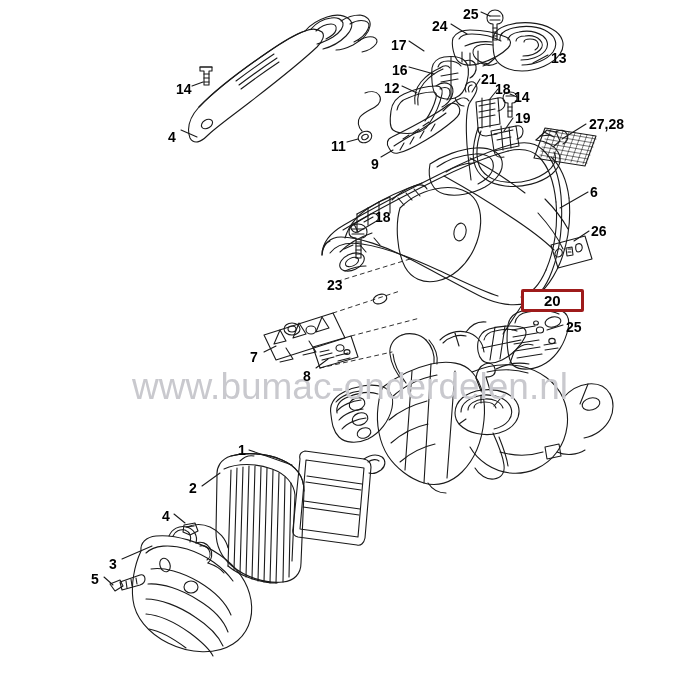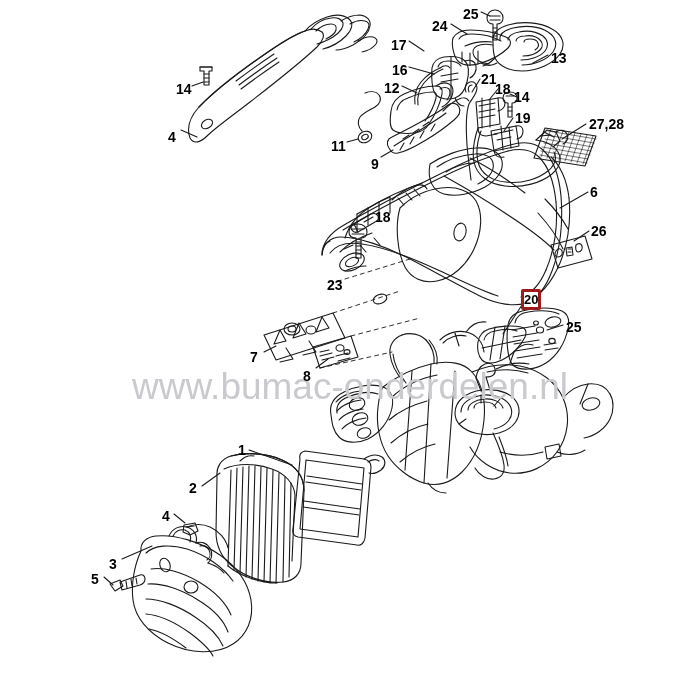--- a/index.html
+++ b/index.html
@@ -1,21 +1,21 @@
 <!DOCTYPE html>
 <html><head>
 <meta charset="utf-8">
 <title>Parts Diagram</title>
 <style>
   html,body{margin:0;padding:0;background:#ffffff;}
   body{width:700px;height:700px;overflow:hidden;font-family:"Liberation Sans",sans-serif;}
   #stage{position:relative;width:700px;height:700px;background:#ffffff;}
   #svgroot{position:absolute;left:0;top:0;width:700px;height:700px;}
   .lbl{position:absolute;font-family:"Liberation Sans",sans-serif;font-weight:bold;font-size:14px;color:#000;white-space:nowrap;line-height:1;}
-  .lbl.hi{border:3px solid #9e1b1b;background:#ffffff;padding:1px 0;font-size:13px;border-radius:2px;}
+  .lbl.hi{border:3px solid #9e1b1b;background:#ffffff;padding:1px 20px;font-size:15px;border-radius:2px;}
   #watermark{position:absolute;left:0;top:366px;width:700px;text-align:center;
     font-family:"Liberation Sans",sans-serif;font-size:37px;color:#c9c9ce;letter-spacing:0px;
     white-space:nowrap;pointer-events:none;}
 </style>
 </head>
 <body>
 
 <div id="stage">
 
   <svg id="svgroot" viewBox="0 0 700 700">

